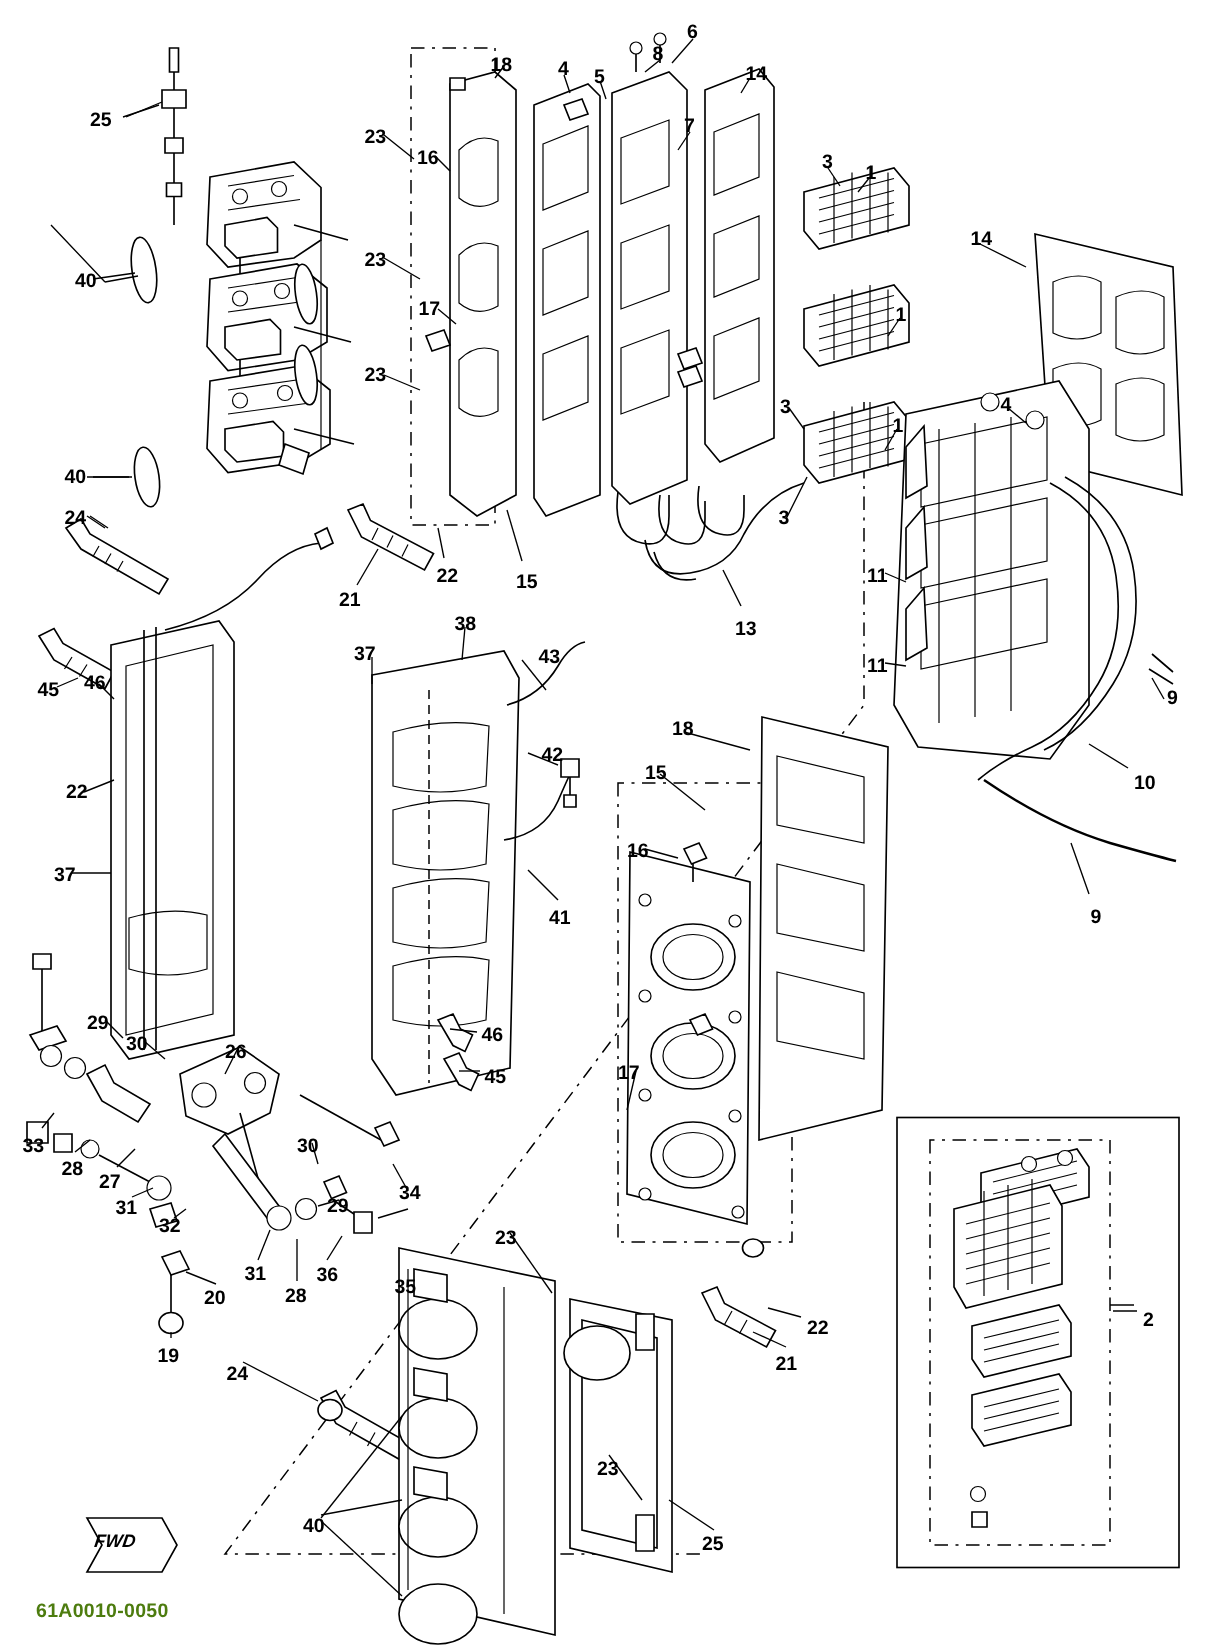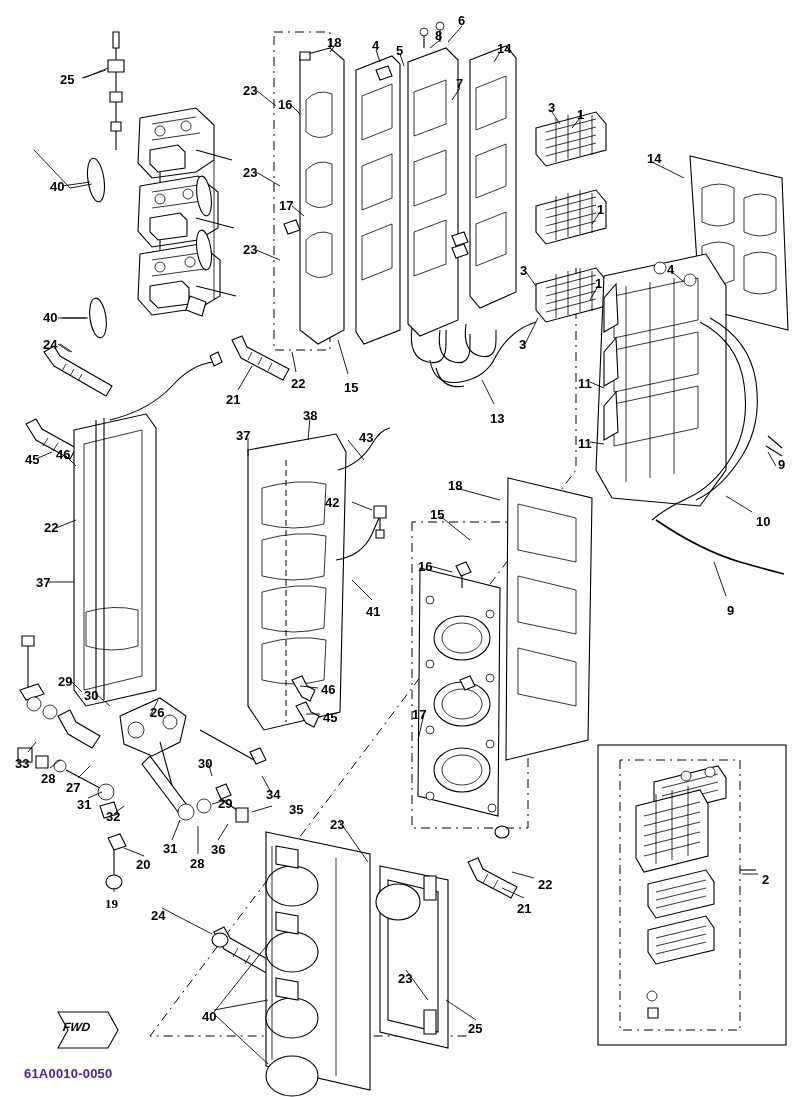--- a/index.html
+++ b/index.html
@@ -33,21 +33,21 @@
     white-space: nowrap;
     line-height: 13px;
   }
   .partcode {
     position: absolute;
     left: 24px;
     top: 1066px;
     font-family: "Liberation Sans", sans-serif;
     font-size: 13px;
     font-weight: bold;
-    color: #4c1d95;
+    color: #4d7c0f;
     letter-spacing: 0.2px;
   }
   .fwd-label {
     position: absolute;
     left: 63px;
     top: 1020px;
     font-family: "Liberation Sans", sans-serif;
     font-size: 12px;
     font-weight: bold;
     font-style: italic;
@@ -455,51 +455,51 @@
       <div class="callout" style="left: 226px; top: 393px;">21</div>
       <div class="callout" style="left: 291px; top: 377px;">22</div>
       <div class="callout" style="left: 344px; top: 381px;">15</div>
       <div class="callout" style="left: 490px; top: 412px;">13</div>
       <div class="callout" style="left: 756px; top: 515px;">10</div>
       <div class="callout" style="left: 303px; top: 409px;">38</div>
       <div class="callout" style="left: 339px; top: 431px; margin-left: 20px;">43</div>
       <div class="callout" style="left: 236px; top: 429px;">37</div>
       <div class="callout" style="left: 25px; top: 453px;">45</div>
       <div class="callout" style="left: 56px; top: 448px;">46</div>
-      <div class="callout" style="left: 325px; top: 496px; text-align: right;">42</div>
+      <div class="callout" style="left: 361px; top: 496px; text-align: right;">42</div>
       <div class="callout" style="left: 448px; top: 479px;">18</div>
       <div class="callout" style="left: 44px; top: 521px;">22</div>
       <div class="callout" style="left: 430px; top: 508px;">15</div>
       <div class="callout" style="left: 418px; top: 560px;">16</div>
       <div class="callout" style="left: 36px; top: 576px;">37</div>
       <div class="callout" style="left: 366px; top: 605px;">41</div>
       <div class="callout" style="left: 727px; top: 604px;">9</div>
       <div class="callout" style="left: 58px; top: 675px;">29</div>
       <div class="callout" style="left: 84px; top: 689px;">30</div>
-      <div class="callout" style="left: 150px; top: 694px; margin-top: 12px;">26</div>
+      <div class="callout" style="left: 150px; top: 694px;">26</div>
       <div class="callout" style="left: 321px; top: 683px;">46</div>
       <div class="callout" style="left: 323px; top: 711px;">45</div>
       <div class="callout" style="left: 412px; top: 708px;">17</div>
       <div class="callout" style="left: 15px; top: 757px;">33</div>
       <div class="callout" style="left: 41px; top: 772px;">28</div>
       <div class="callout" style="left: 66px; top: 781px;">27</div>
       <div class="callout" style="left: 198px; top: 757px;">30</div>
       <div class="callout" style="left: 218px; top: 797px;">29</div>
       <div class="callout" style="left: 266px; top: 788px;">34</div>
       <div class="callout" style="left: 77px; top: 798px;">31</div>
       <div class="callout" style="left: 106px; top: 810px;">32</div>
-      <div class="callout" style="left: 263px; top: 803px; margin-left: 26px;">35</div>
+      <div class="callout" style="left: 263px; top: 851px;">35</div>
       <div class="callout" style="left: 163px; top: 842px;">31</div>
       <div class="callout" style="left: 190px; top: 857px;">28</div>
       <div class="callout" style="left: 211px; top: 843px;">36</div>
       <div class="callout" style="left: 330px; top: 818px;">23</div>
       <div class="callout" style="left: 762px; top: 873px;">2</div>
       <div class="callout" style="left: 136px; top: 858px;">20</div>
       <div class="callout" style="left: 538px; top: 878px;">22</div>
-      <div class="callout" style="left: 105px; top: 897px; font-family: Liberation Serif, serif;">19</div>
+      <div class="callout" style="left: 105px; top: 897px;">19</div>
       <div class="callout" style="left: 517px; top: 902px;">21</div>
       <div class="callout" style="left: 151px; top: 909px;">24</div>
       <div class="callout" style="left: 398px; top: 972px;">23</div>
       <div class="callout" style="left: 202px; top: 1010px;">40</div>
       <div class="callout" style="left: 468px; top: 1022px;">25</div>
     </div>
 
 </div>
 
 </body></html>

